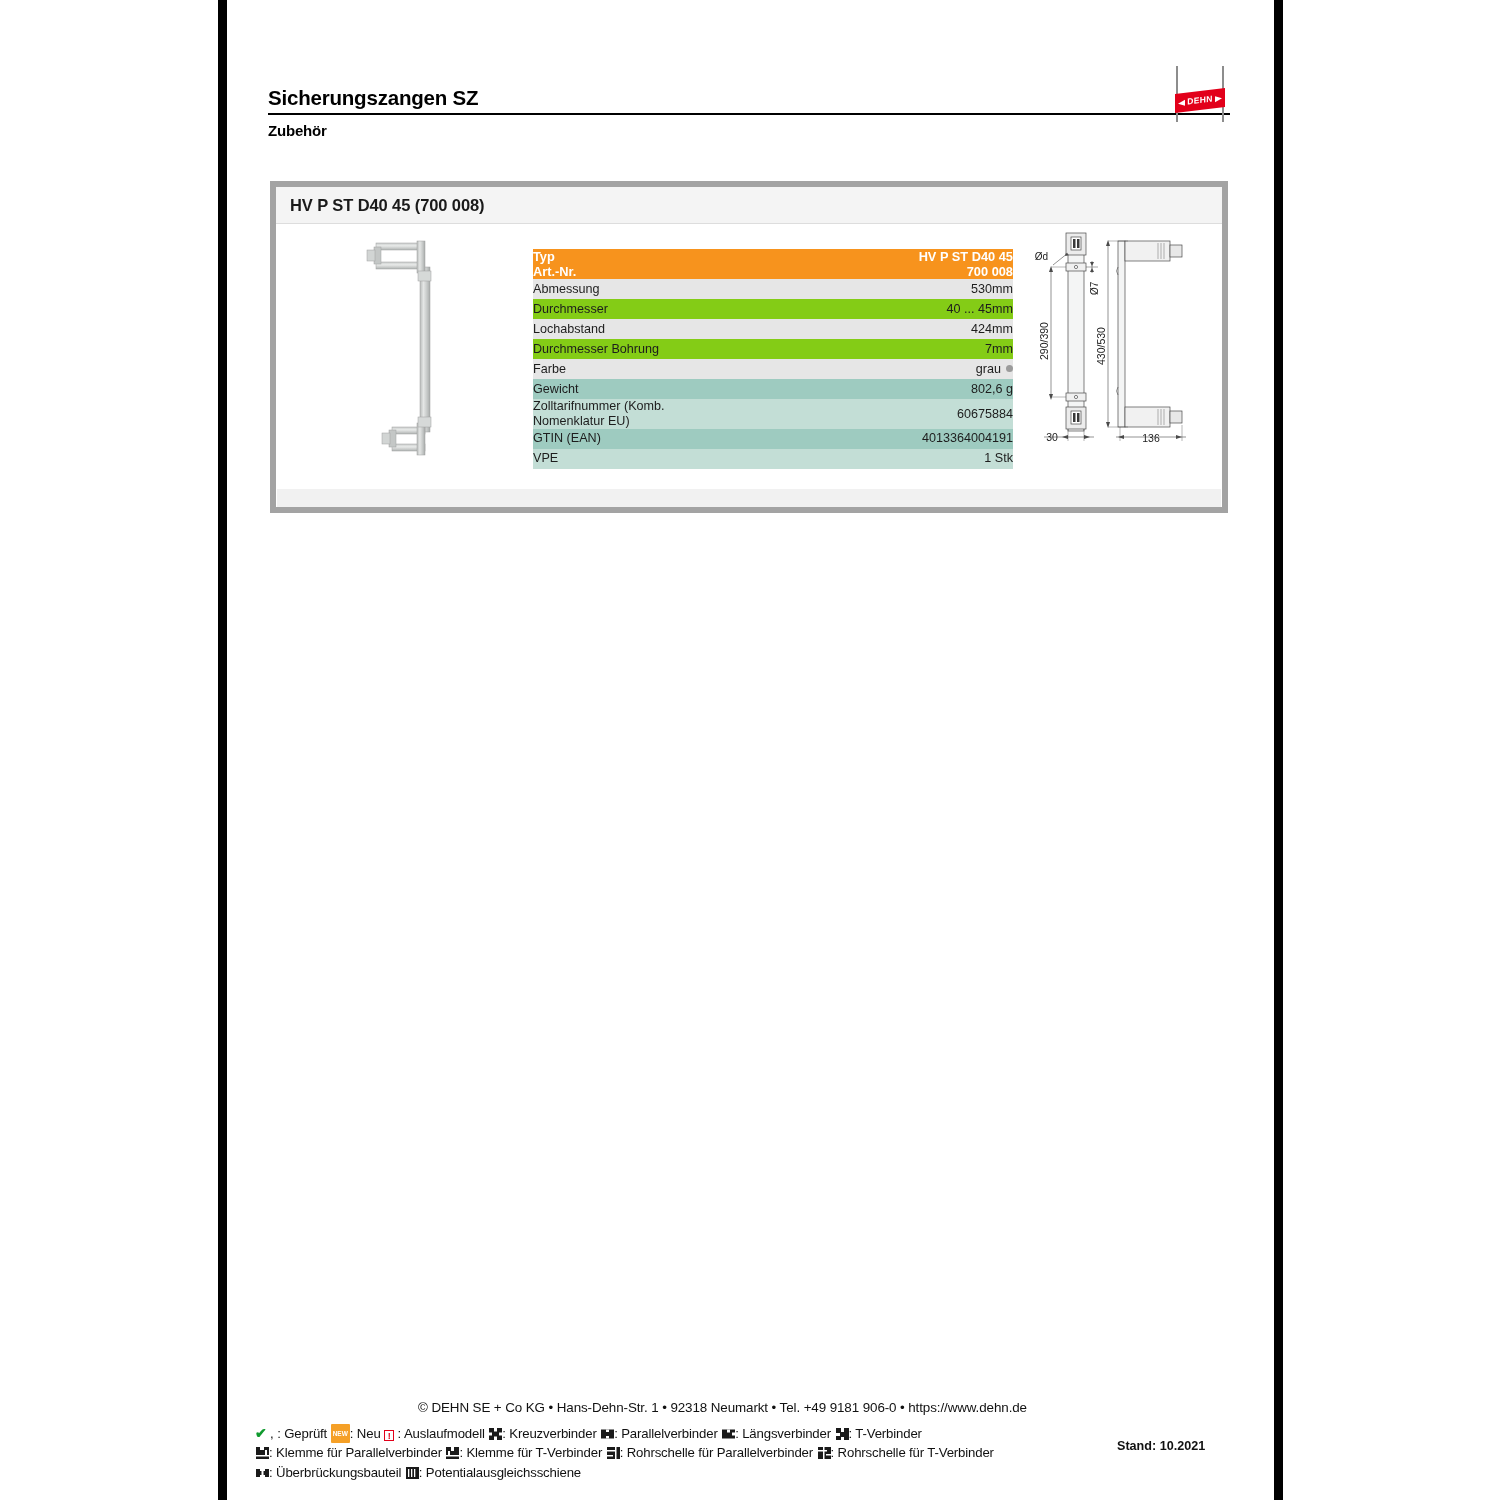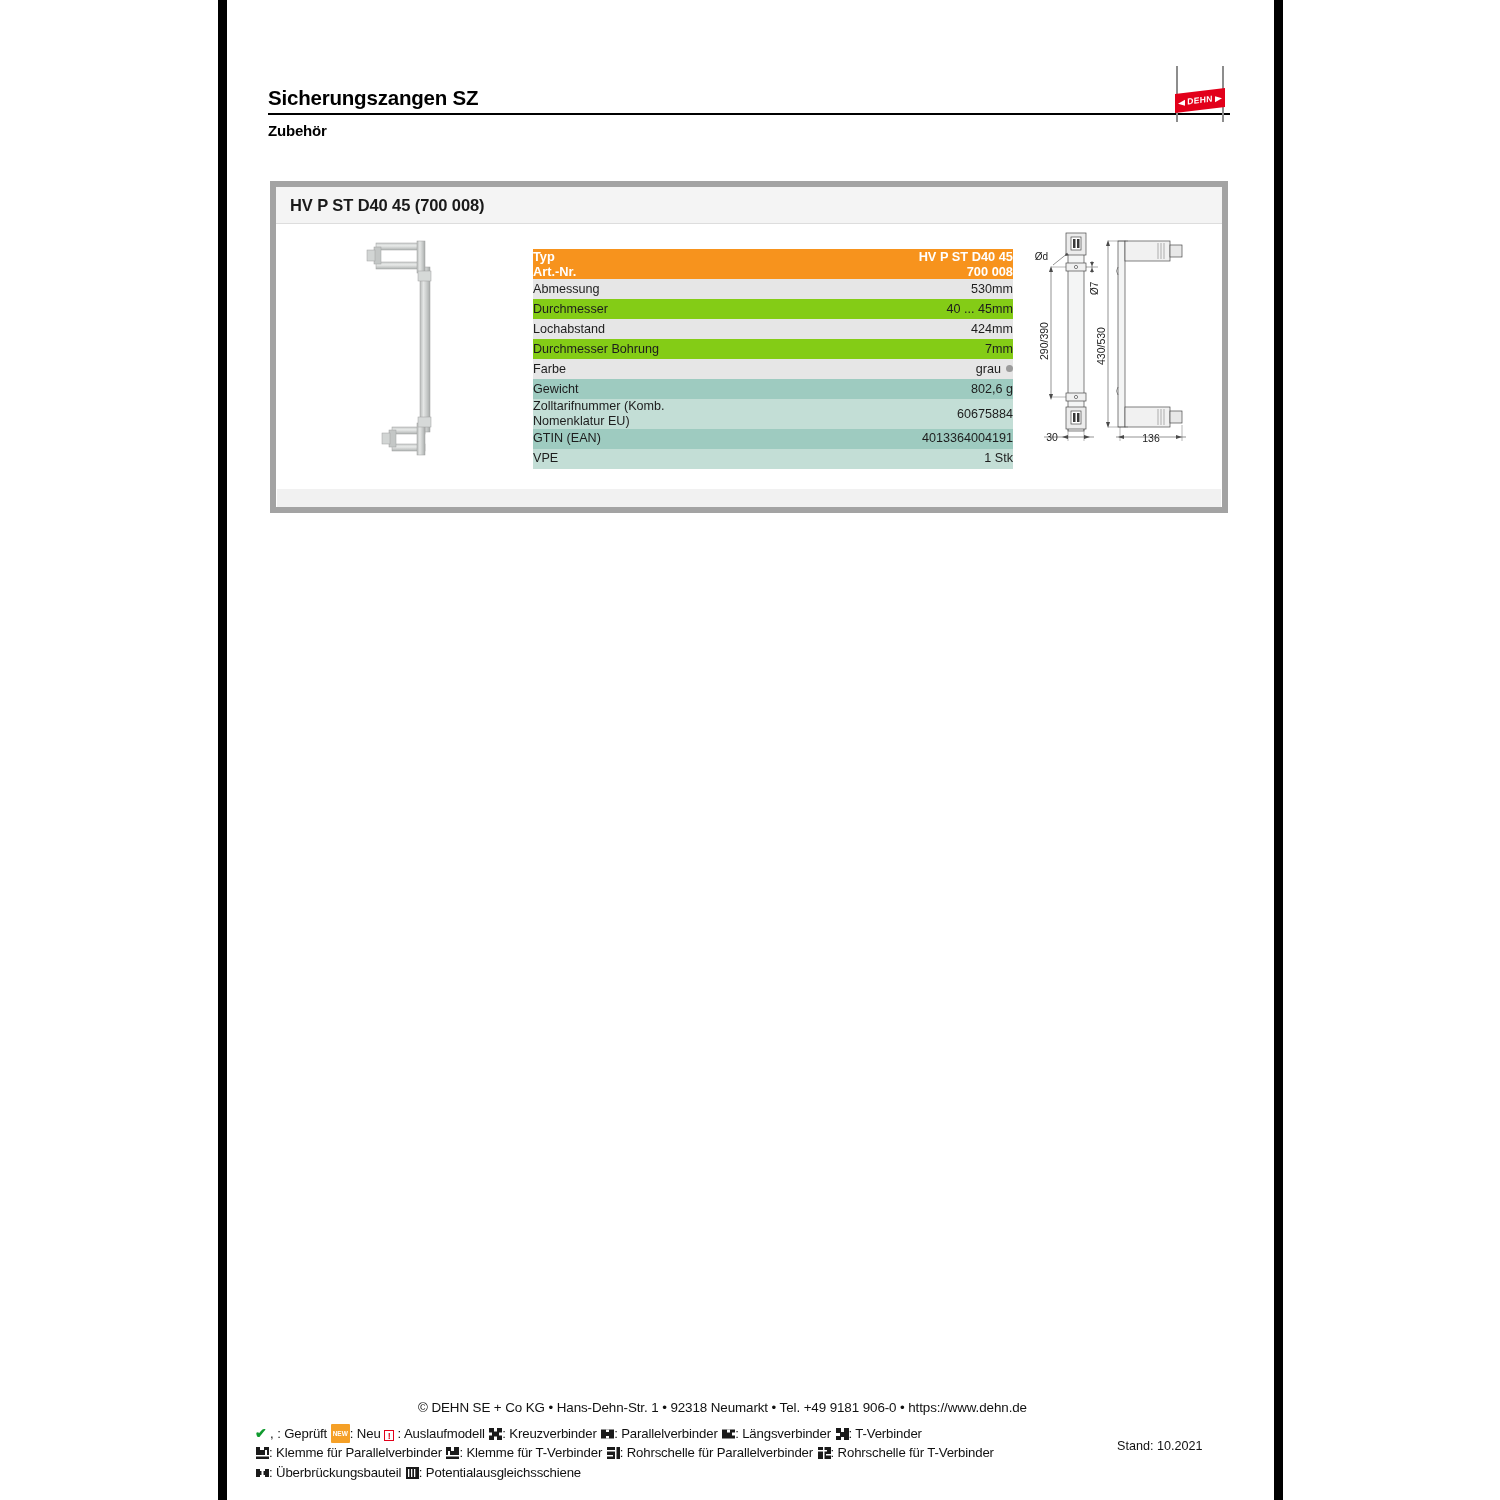--- a/index.html
+++ b/index.html
@@ -291,20 +291,21 @@
     display: inline-block;
     vertical-align: -2px;
     margin: 0 0 0 1px;
   }
   #stand {
     position: absolute;
     left: 903px;
     top: 39px;
     font-size: 12.6px;
     color: #111111;
+    font-weight: bold;
   }
 </style>
 </head>
 <body>
 
 <div id="page-sheet"></div>
 <div id="sheet-edge-right"></div>
 <div id="page-frame"></div>
 
 <div id="header">

